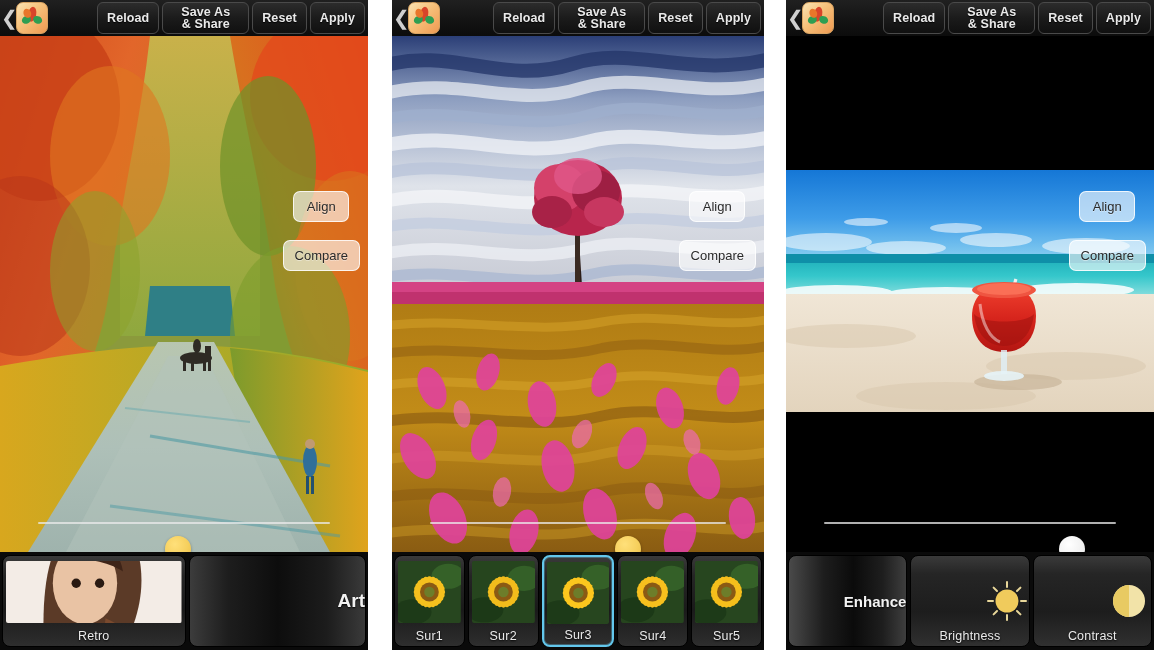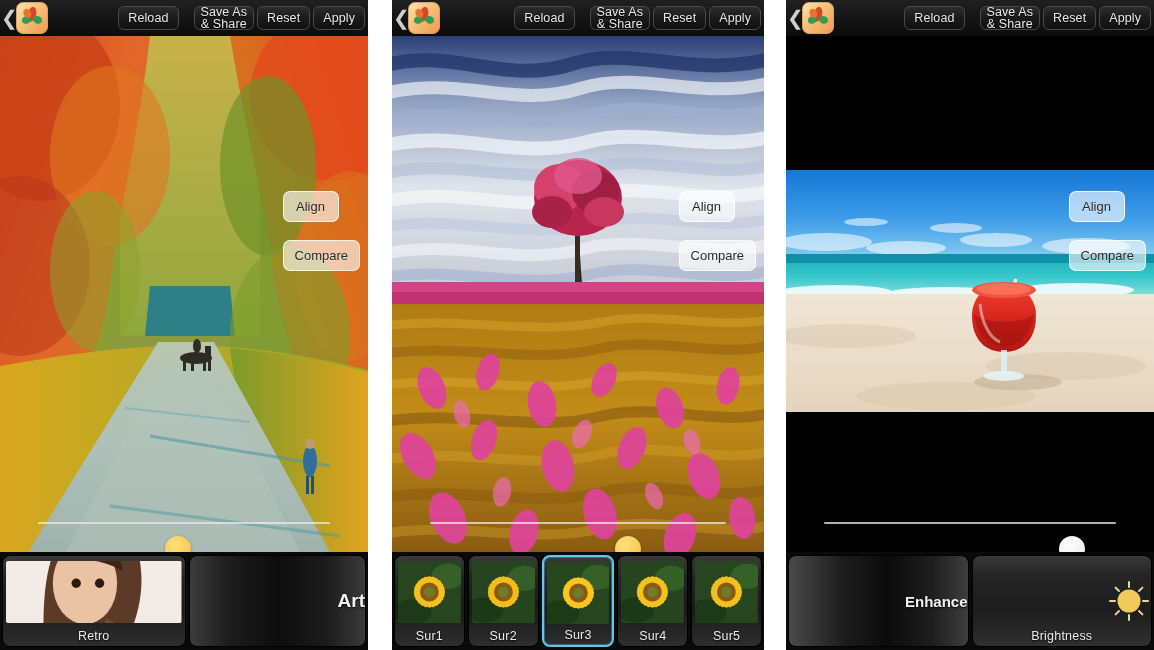--- a/index.html
+++ b/index.html
@@ -28,35 +28,35 @@
     text-align:center; font-weight:300; margin-left:-1px;
   }
   .app-logo{
     width:32px; height:32px; flex:0 0 32px; border-radius:7px;
     background:linear-gradient(135deg,#fbe3b2 0%,#f6c07a 45%,#ef9a52 100%);
     border:1px solid #d8a362; position:relative; overflow:hidden;
   }
   .app-logo svg{ position:absolute; inset:0; }
   .tb-spacer{ flex:1 1 auto; }
   .tb-btn{
-    height:24px; border-radius:6px; border:1px solid #4a4a4a;
+    height:32px; border-radius:6px; border:1px solid #4a4a4a;
     background:linear-gradient(180deg,#2c2c2c 0%,#1b1b1b 50%,#101010 100%);
-    color:#e9e9e9; font-size:12.5px; font-weight:normal; letter-spacing:.1px;
+    color:#e9e9e9; font-size:12.5px; font-weight:bold; letter-spacing:.1px;
     display:flex; flex-direction:column; align-items:center; justify-content:center;
     padding:0 9px; line-height:12px; white-space:nowrap; text-shadow:0 1px 1px #000;
   }
-  .tb-btn.two-line{ padding:0 6px;margin-left:12px; }
+  .tb-btn.two-line{ padding:0 18px; }
   .tb-btn.two-line span{ display:block; }
 
   
   .canvas{ position:absolute; left:0; right:0; top:36px; bottom:98px; overflow:hidden; background:#000; }
   .photo{ position:absolute; inset:0; }
 
   
-  .overlay-btns{ position:absolute; right:8px; top:155px; z-index:25; display:flex; flex-direction:column; gap:18px; align-items:flex-start; }
+  .overlay-btns{ position:absolute; right:8px; top:155px; z-index:25; display:flex; flex-direction:column; gap:18px; align-items:center; }
   .ov-btn{
     background:rgba(255,255,255,.62); border:1px solid rgba(255,255,255,.80);
     border-radius:7px; color:#2a2a2a; font-size:13px; padding:7px 11px;
     text-align:center; min-width:56px; text-shadow:0 1px 0 rgba(255,255,255,.4);
   }
 
   
   .slider-wrap{ position:absolute; left:0; right:0; bottom:0; height:56px; z-index:22; }
   .slider-track{
     position:absolute; left:38px; right:38px; top:26px; height:2px;
@@ -626,17 +626,26 @@
               <line x1="8.6" y1="8.6" x2="12" y2="12"></line>
                 <line x1="32" y1="32" x2="35.4" y2="35.4"></line>
               <line x1="35.4" y1="8.6" x2="32" y2="12"></line>
                 <line x1="12" y1="32" x2="8.6" y2="35.4"></line>
             </g>
           </svg>
         </div>
         <div class="fs-label">Brightness</div>
       </div>
 
+      <div class="enh-item">
+        <div class="fs-icon">
+          <svg width="44" height="44" viewBox="0 0 44 44">
+            <circle cx="22" cy="22" r="16" fill="#f2e3a8"></circle>
+            <path d="M22 6 A16 16 0 0 0 22 38 Z" fill="#e8ca62"></path>
+          </svg>
+        </div>
+        <div class="fs-label">Contrast</div>
+      </div>
 
     </div>
   </div>
 
 </div>
 
 </body></html>

